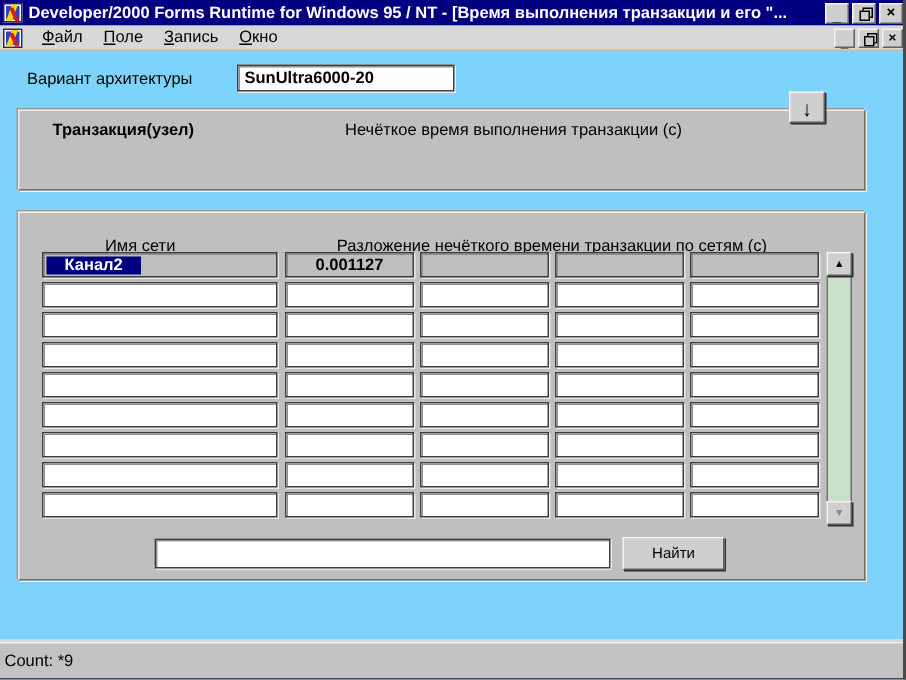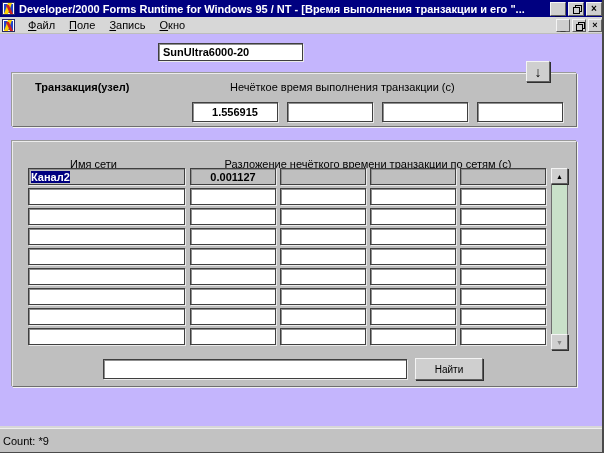--- a/index.html
+++ b/index.html
@@ -1,19 +1,19 @@
 <!DOCTYPE html>
 <html><head>
 <meta charset="utf-8">
 <style>
   * { margin:0; padding:0; box-sizing:border-box; }
   html,body { width:604px; height:453px; }
   body { font-family:"Liberation Sans", sans-serif; font-size:11px; color:#000; }
   #window {
-    position:relative; width:604px; height:453px; background:#c4b5fd;
+    position:relative; width:604px; height:453px; background:#7dd3fc;
     border-right:2px solid #4a4a4a; border-bottom:1px solid #4a4a4a; overflow:hidden;
   }
   
   .titlebar {
     position:absolute; left:0; top:0; width:604px; height:17px;
     background:#000080; display:flex; align-items:center; padding:0 2px;
   }
   .titlebar .title {
     color:#fff; font-weight:bold; font-size:11px; white-space:nowrap; overflow:hidden;
     flex:1; margin-left:4px;
@@ -74,21 +74,21 @@
   
   #panel2 { left:12px; top:141px; width:565px; height:246px; }
   #hdr-name { left:70px; top:158px; }
   #hdr-values { left:190px; top:158px; width:356px; text-align:center; }
   #network-table { position:absolute; left:28px; top:168px; display:flex; flex-direction:column; row-gap:3px; }
   .trow { display:flex; column-gap:4px; }
   .cell { height:17px; display:flex; align-items:center; padding:0 2px; }
   .name-cell { width:157px; margin-right:1px; justify-content:flex-start; }
   .val-cell { width:86px; justify-content:center; font-weight:bold; }
   .trow.current .cell { background:#bfbfbf; }
-  .sel { background:#000080; color:#fff; font-weight:bold; padding:0 0; }
+  .sel { background:#000080; color:#fff; font-weight:bold; padding:0 12px; }
   
   #vscroll { position:absolute; left:551px; top:168px; width:17px; height:182px;
     background:#c9e1c9; border:1px solid #6e6e6e; }
   .scrollbtn { position:absolute; left:-1px; width:17px; height:16px;
     display:flex; align-items:center; justify-content:center; font-size:7px; }
   #scroll-up { top:-1px; }
   #scroll-down { bottom:-1px; color:#8a8a8a; }
   
   #search-input { position:absolute; left:103px; top:359px; width:304px; height:20px;
     font-family:"Liberation Sans", sans-serif; font-size:11px; padding:0 4px; outline:none; }
@@ -138,34 +138,29 @@
         <span>_</span>
       </div>
     <div class="winbtn mdibtn">
         <span class="restore-glyph"></span>
       </div>
     <div class="winbtn mdibtn">
         <span>×</span>
       </div>
   </div>
 
+  <div class="label" style="left:18px; top:47px;">Вариант архитектуры</div>
   <div class="field sunken" id="arch-value">SunUltra6000-20</div>
 
   <div class="panel" id="panel1"></div>
   <div class="raised" id="btn-down">
       <span>↓</span>
     </div>
   <div class="label" style="left:35px; top:81px;font-weight:bold;">Транзакция(узел)</div>
   <div class="label" style="left:230px; top:81px;">Нечёткое время выполнения транзакции (с)</div>
-  <div id="time-fields">
-      <div class="tfield sunken">1.556915</div>
-      <div class="tfield sunken"></div>
-      <div class="tfield sunken"></div>
-      <div class="tfield sunken"></div>
-    </div>
 
   <div class="panel" id="panel2"></div>
   <div class="label" id="hdr-name">Имя сети</div>
   <div class="label" id="hdr-values">Разложение нечёткого времени транзакции по сетям (с)</div>
   <div id="network-table">
       <div class="trow current">
         <div class="cell name-cell sunken">
           <span class="sel">Канал2</span>
         </div>
         <div class="cell val-cell sunken">0.001127</div>

